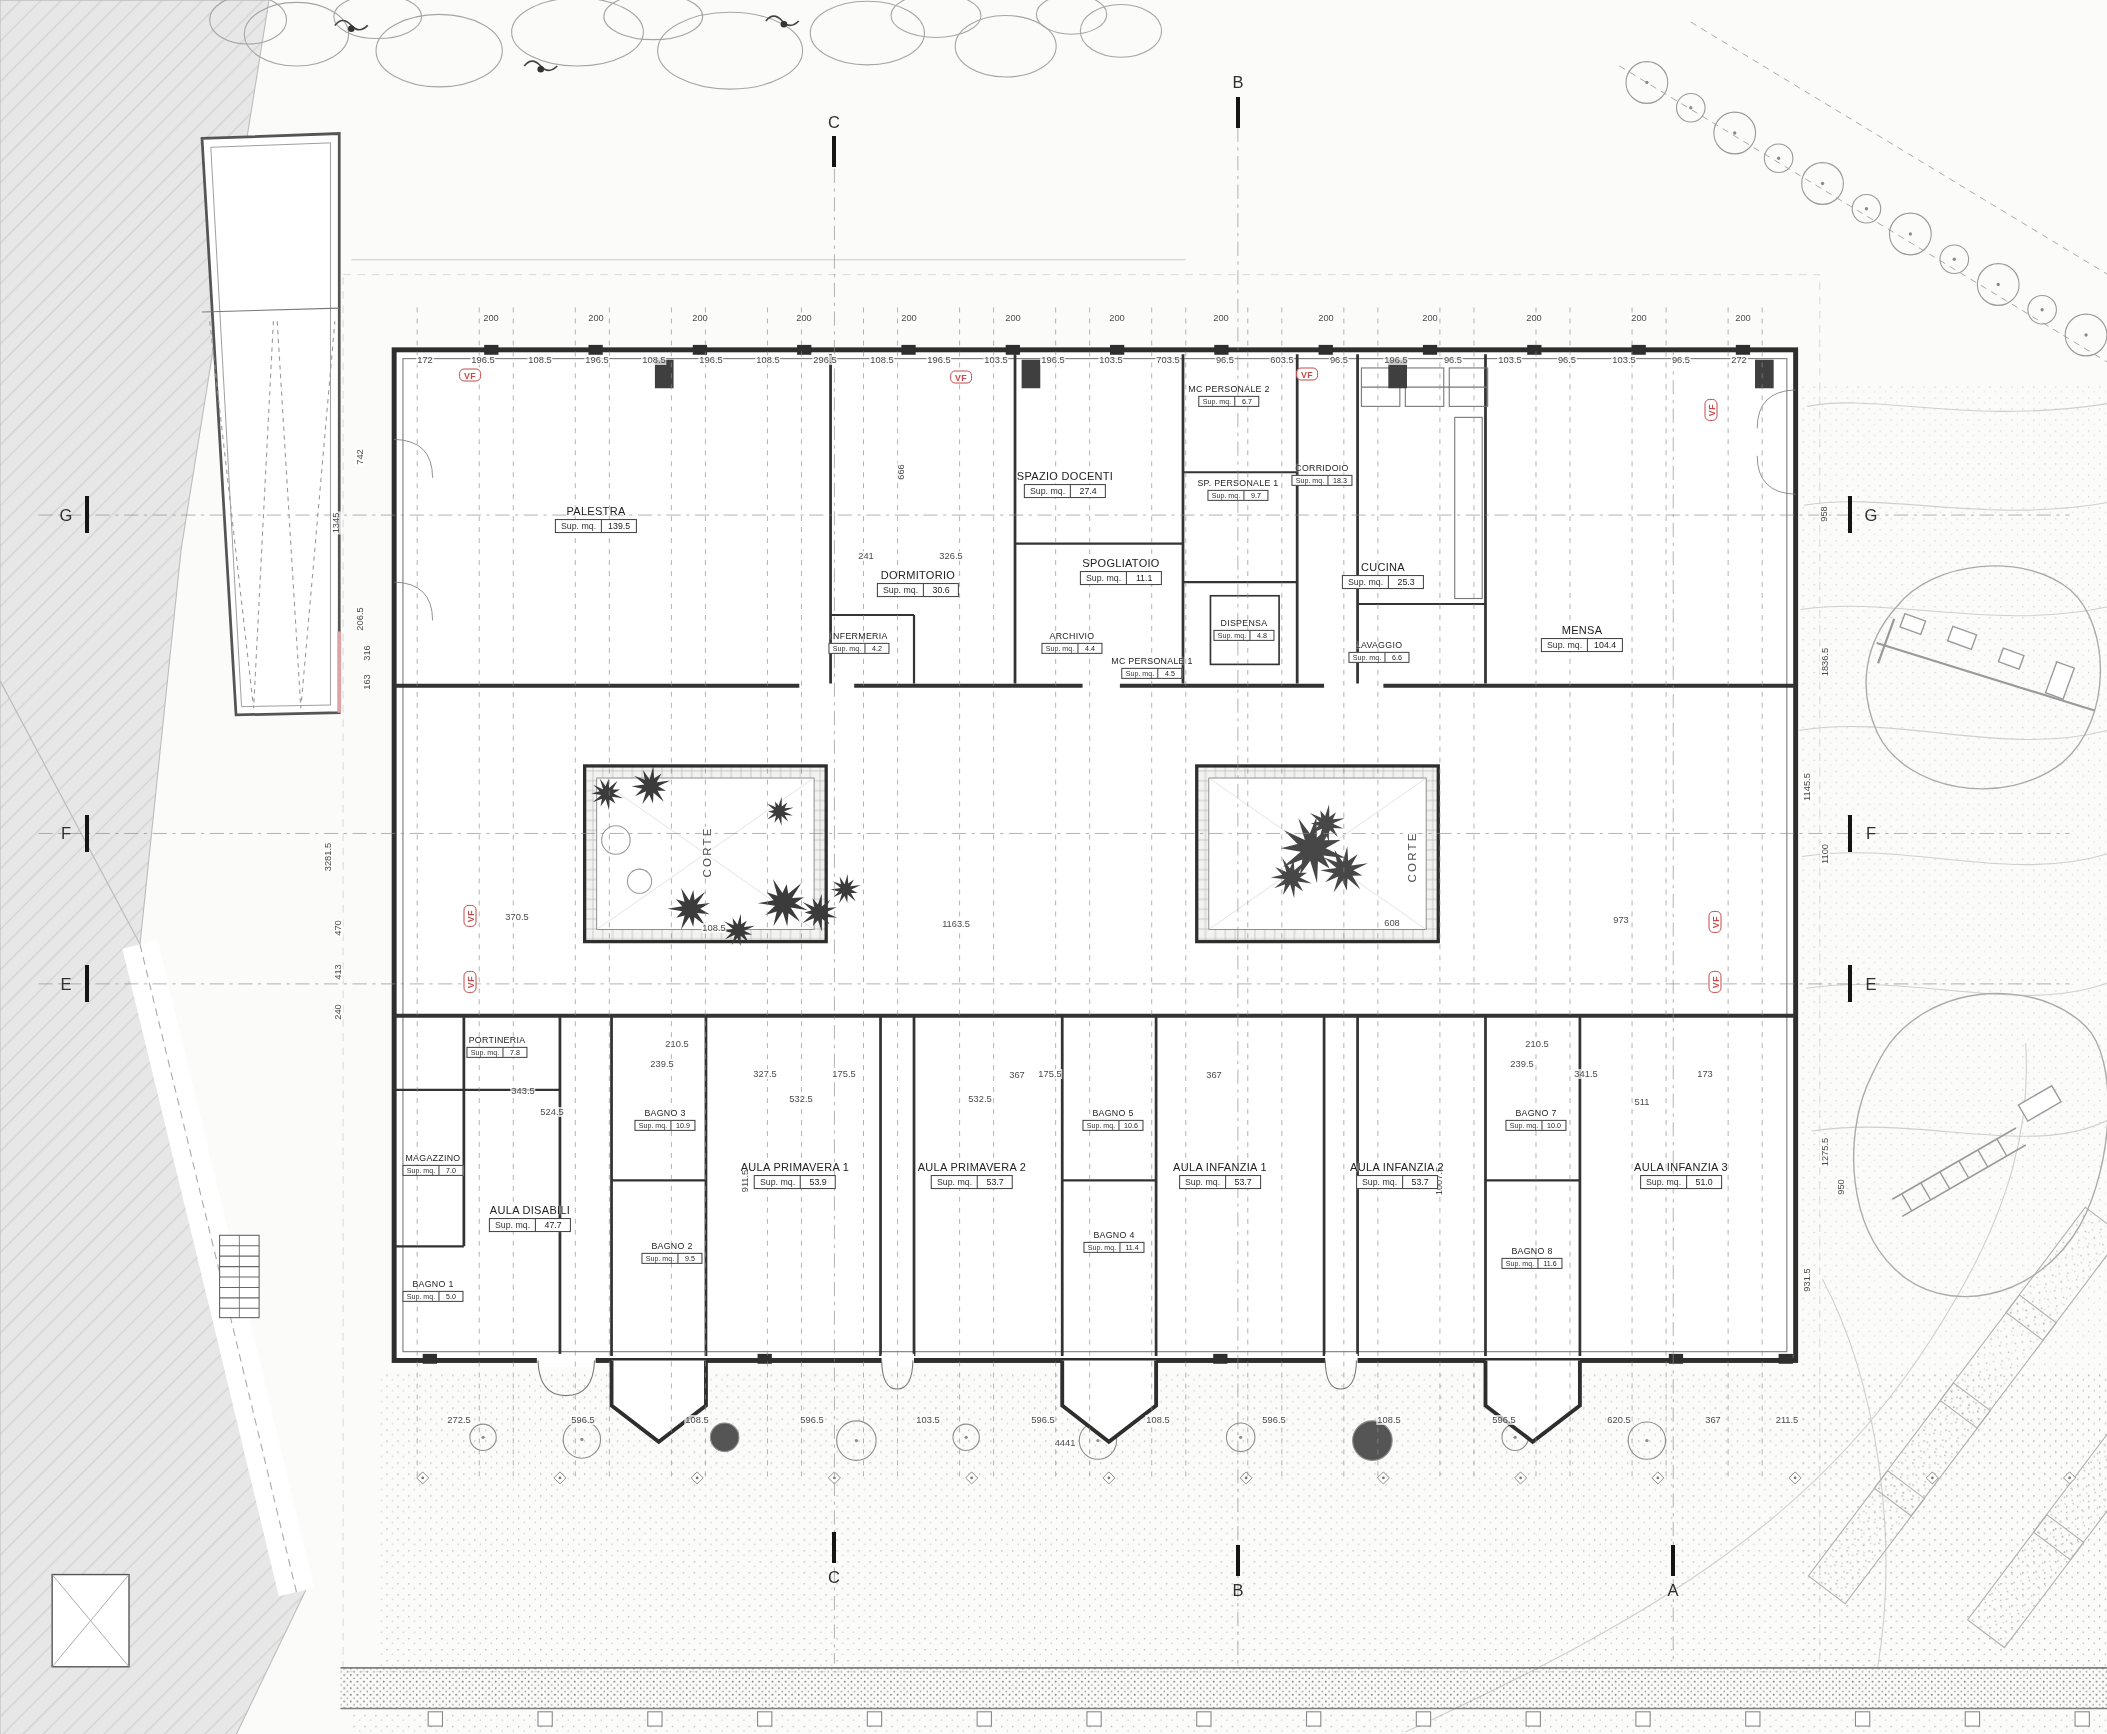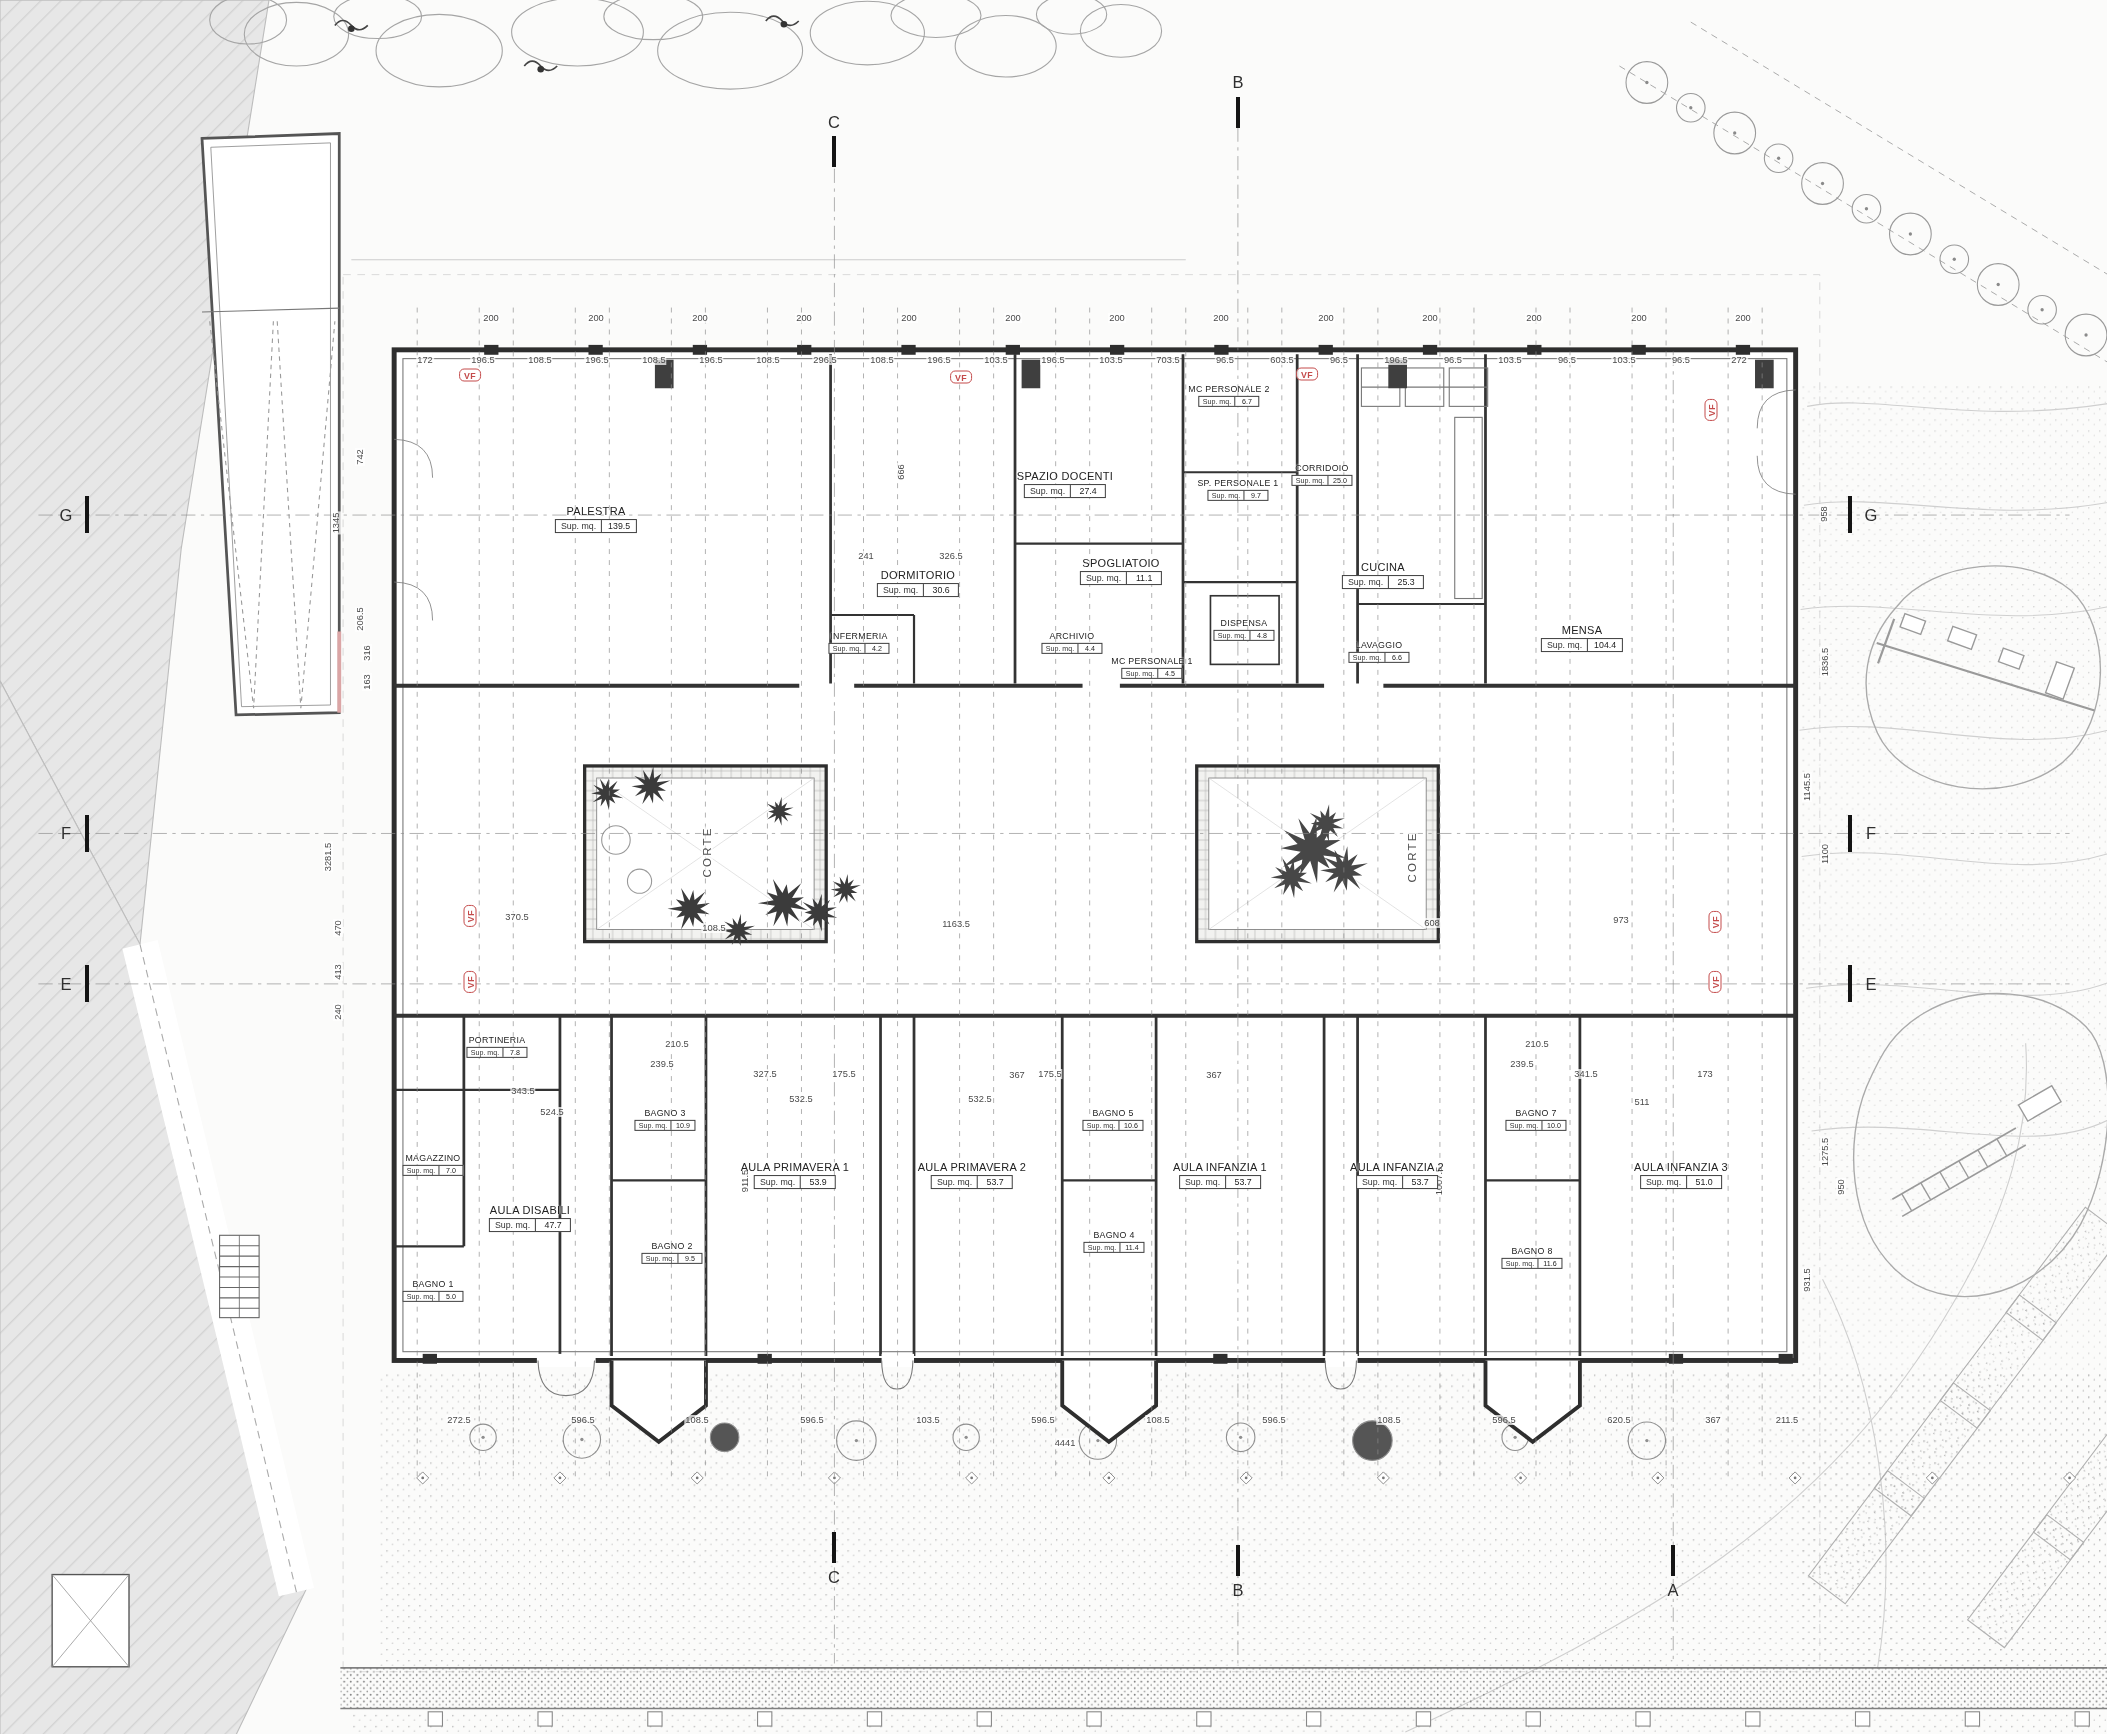--- a/index.html
+++ b/index.html
@@ -430,21 +430,21 @@
       <div class="room sm" style="left: 1229px; top: 396px;"><div class="rn">MC PERSONALE 2</div><div class="ab">
           <span class="al">Sup. mq.</span>
           <span class="av">6.7</span>
         </div></div>
       <div class="room sm" style="left: 1238px; top: 490px;"><div class="rn">SP. PERSONALE 1</div><div class="ab">
           <span class="al">Sup. mq.</span>
           <span class="av">9.7</span>
         </div></div>
       <div class="room sm" style="left: 1322px; top: 475px;"><div class="rn">CORRIDOIO</div><div class="ab">
           <span class="al">Sup. mq.</span>
-          <span class="av">25.0</span>
+          <span class="av">18.3</span>
         </div></div>
       <div class="room sm" style="left: 1244px; top: 630px;"><div class="rn">DISPENSA</div><div class="ab">
           <span class="al">Sup. mq.</span>
           <span class="av">4.8</span>
         </div></div>
       <div class="room" style="left: 1383px; top: 575px;"><div class="rn">CUCINA</div><div class="ab">
           <span class="al">Sup. mq.</span>
           <span class="av">25.3</span>
         </div></div>
       <div class="room sm" style="left: 1379px; top: 652px;"><div class="rn">LAVAGGIO</div><div class="ab">
@@ -596,21 +596,21 @@
       <div class="dim" style="left: 844px; top: 1074px;">175.5</div>
       <div class="dim" style="left: 801px; top: 1099px;">532.5</div>
       <div class="dim" style="left: 1017px; top: 1075px;">367</div>
       <div class="dim" style="left: 980px; top: 1099px;">532.5</div>
       <div class="dim" style="left: 1050px; top: 1074px;">175.5</div>
       <div class="dim" style="left: 1214px; top: 1075px;">367</div>
       <div class="dim" style="left: 1586px; top: 1074px;">341.5</div>
       <div class="dim" style="left: 1705px; top: 1074px;">173</div>
       <div class="dim" style="left: 1642px; top: 1102px;">511</div>
       <div class="dim" style="left: 956px; top: 924px;">1163.5</div>
-      <div class="dim" style="left: 1392px; top: 923px; margin-left: 40px;">608</div>
+      <div class="dim" style="left: 1392px; top: 923px;">608</div>
       <div class="dim" style="left: 1621px; top: 920px;">973</div>
       <div class="dim" style="left: 714px; top: 928px;">108.5</div>
       <div class="dim" style="left: 677px; top: 1044px;">210.5</div>
       <div class="dim" style="left: 662px; top: 1064px;">239.5</div>
       <div class="dim" style="left: 1537px; top: 1044px;">210.5</div>
       <div class="dim" style="left: 1522px; top: 1064px;">239.5</div>
       <div class="glet" style="left: 66px; top: 515px;">G</div>
       <div class="gtick" style="left: 85px; top: 496px; width: 4.4px; height: 37px;"></div>
       <div class="glet" style="left: 66px; top: 833px;">F</div>
       <div class="gtick" style="left: 85px; top: 815px; width: 4.4px; height: 37px;"></div>

